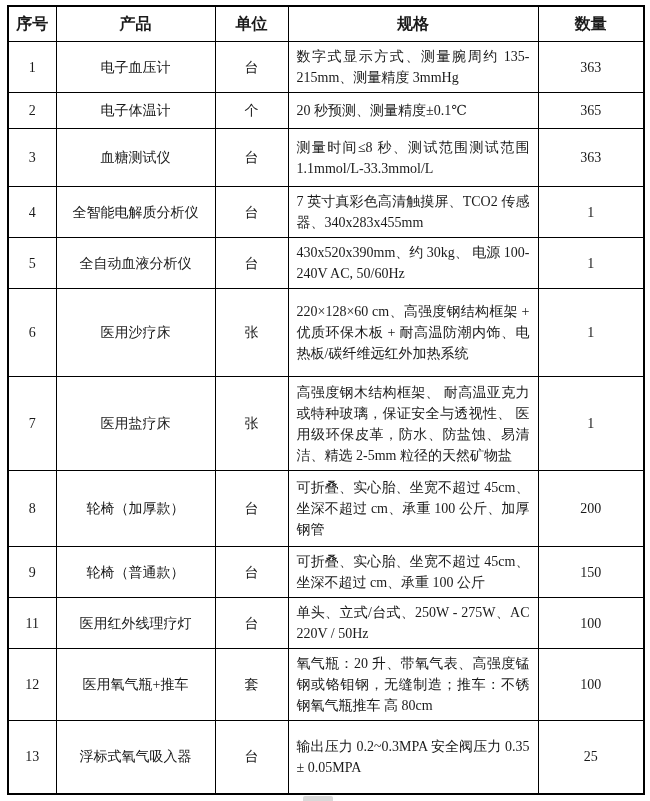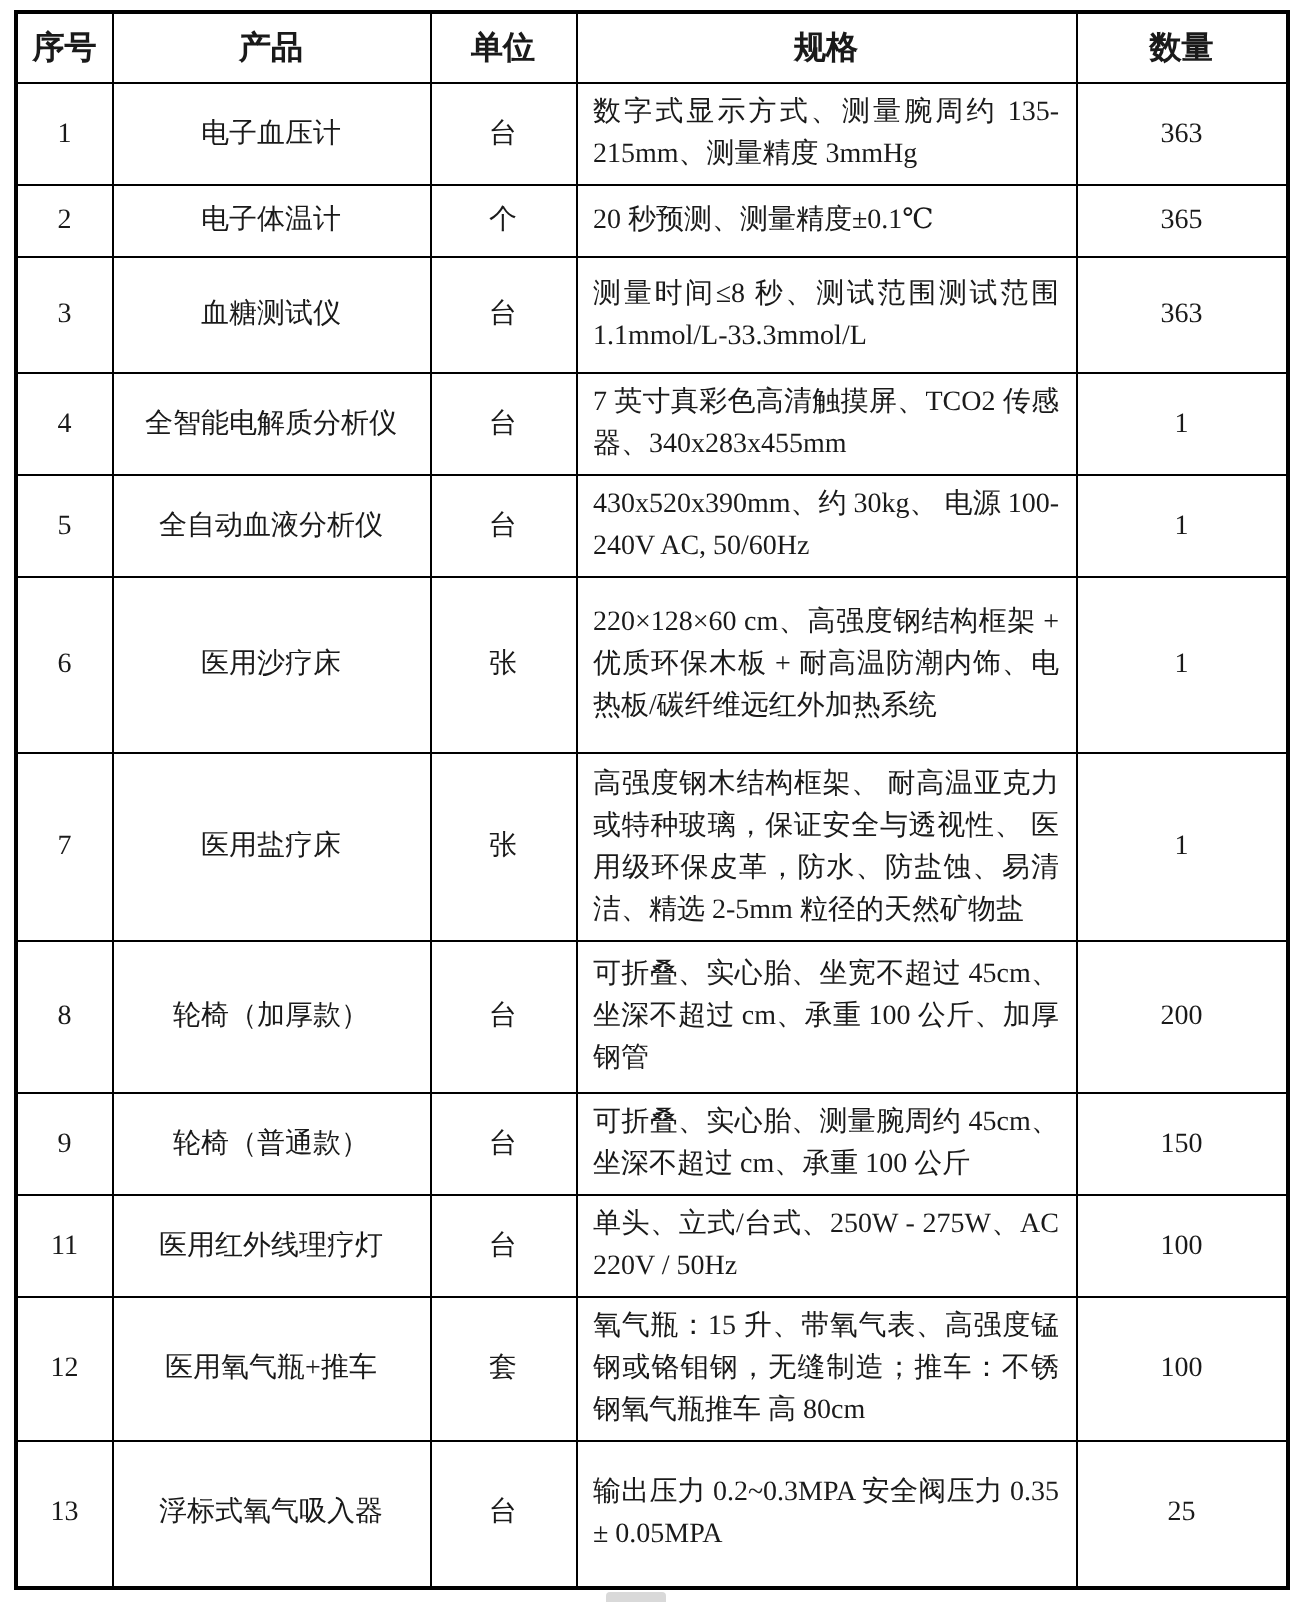--- a/index.html
+++ b/index.html
@@ -158,38 +158,38 @@
       <td class="c-prod">轮椅（加厚款）</td>
       <td class="c-unit">台</td>
       <td class="c-spec">可折叠、实心胎、坐宽不超过 45cm、坐深不超过 cm、承重 100 公斤、加厚钢管</td>
       <td class="c-qty">200</td>
     </tr>
 
     <tr>
       <td class="c-no">9</td>
       <td class="c-prod">轮椅（普通款）</td>
       <td class="c-unit">台</td>
-      <td class="c-spec">可折叠、实心胎、测量腕周约 45cm、坐深不超过 cm、承重 100 公斤</td>
+      <td class="c-spec">可折叠、实心胎、坐宽不超过 45cm、坐深不超过 cm、承重 100 公斤</td>
       <td class="c-qty">150</td>
     </tr>
 
 
     <tr>
       <td class="c-no">11</td>
       <td class="c-prod">医用红外线理疗灯</td>
       <td class="c-unit">台</td>
       <td class="c-spec">单头、立式/台式、250W - 275W、AC 220V / 50Hz</td>
       <td class="c-qty">100</td>
     </tr>
 
     <tr>
       <td class="c-no">12</td>
       <td class="c-prod">医用氧气瓶+推车</td>
       <td class="c-unit">套</td>
-      <td class="c-spec">氧气瓶：15 升、带氧气表、高强度锰钢或铬钼钢，无缝制造；推车：不锈钢氧气瓶推车 高 80cm</td>
+      <td class="c-spec">氧气瓶：20 升、带氧气表、高强度锰钢或铬钼钢，无缝制造；推车：不锈钢氧气瓶推车 高 80cm</td>
       <td class="c-qty">100</td>
     </tr>
 
     <tr>
       <td class="c-no">13</td>
       <td class="c-prod">浮标式氧气吸入器</td>
       <td class="c-unit">台</td>
       <td class="c-spec">输出压力 0.2~0.3MPA 安全阀压力 0.35 ± 0.05MPA</td>
       <td class="c-qty">25</td>
     </tr>

